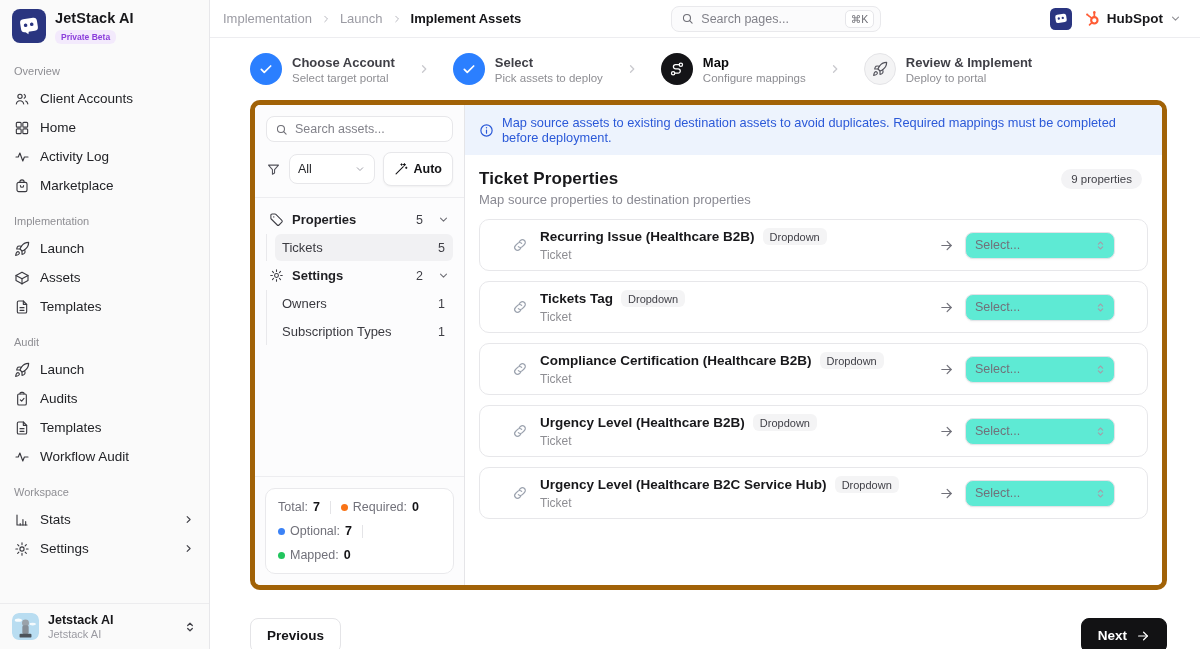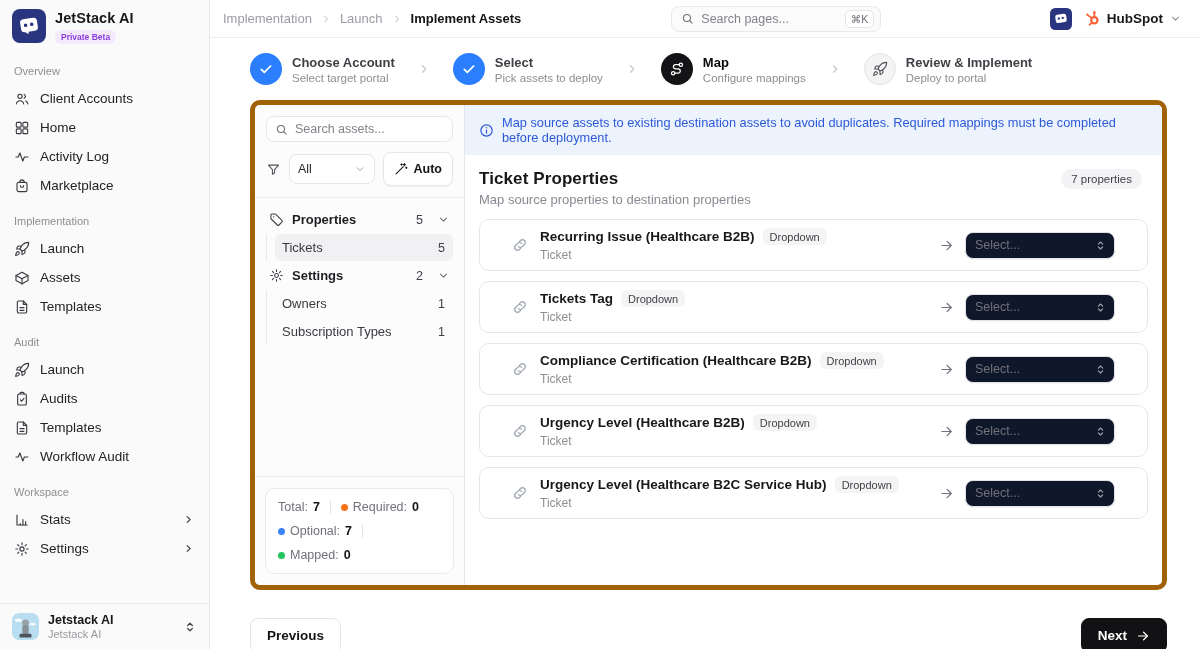--- a/index.html
+++ b/index.html
@@ -101,21 +101,21 @@
   .rows { padding:0 14px 14px 14px; display:flex; flex-direction:column; gap:10px; overflow:hidden; }
   .prop-row { border:1px solid #e7e7ea; border-radius:10px; height:52px; flex:none; display:flex; align-items:center; padding:0 32px; gap:12px; background:#fff; }
   .prop-row .link-ic { width:16px; height:16px; color:#9ca3af; flex:none; }
   .prop-main { display:flex; flex-direction:column; justify-content:center; min-width:0; }
   .prop-line { display:flex; align-items:center; gap:8px; }
   .prop-name { font-size:13.5px; font-weight:700; white-space:nowrap; }
   .type-badge { background:#f4f4f5; border-radius:6px; padding:2.5px 7px; font-size:11px; color:#3f3f46; }
   .prop-object { font-size:12px; color:#8e8e93; margin-top:3px; }
   .prop-right { margin-left:auto; display:flex; align-items:center; gap:11px; }
   .prop-right .arrow-ic { width:15px; height:15px; color:#71717a; }
-  .dest-select { width:150px; height:27px; border:1px solid #e3e3e7; border-radius:8px; background:#0f172a; display:flex; align-items:center; padding:0 7px 0 9px; font-size:12.5px; color:#71717a; cursor:pointer; box-shadow:0 1px 2px rgba(0,0,0,.04); }
+  .dest-select { width:150px; height:27px; border:1px solid #e3e3e7; border-radius:8px; background:#5eead4; display:flex; align-items:center; padding:0 7px 0 9px; font-size:12.5px; color:#71717a; cursor:pointer; box-shadow:0 1px 2px rgba(0,0,0,.04); }
   .dest-select .ud { margin-left:auto; width:13px; height:13px; color:#a1a1aa; }
 
   
   .footer-bar { margin:28px 33px 0 40px; display:flex; justify-content:space-between; align-items:flex-start; }
   .prev-btn { background:#fff; border:1px solid #e4e4e7; border-radius:8px; padding:9px 16px; font-size:13.5px; font-weight:600; color:#141417; font-family:inherit; cursor:pointer; }
   .next-btn { background:#121214; border:1px solid #121214; color:#fff; border-radius:8px; padding:9px 16px; font-size:13.5px; font-weight:600; display:flex; align-items:center; gap:9px; font-family:inherit; cursor:pointer; }
   .next-btn .ic { width:14px; height:14px; }
 </style>
 </head>
 <body>
@@ -494,21 +494,21 @@
               <circle cx="12" cy="12" r="9"></circle>
               <path d="M12 11.2v5"></path>
               <circle cx="12" cy="7.6" r="1.1" fill="currentColor" stroke="none"></circle>
             </svg>
           <span>Map source assets to existing destination assets to avoid duplicates. Required mappings must be completed before deployment.</span>
         </div>
 
         <div class="map-head">
           <div class="map-head-top">
             <span class="map-title">Ticket Properties</span>
-            <span class="count-badge">7 properties</span>
+            <span class="count-badge">9 properties</span>
           </div>
           <div class="map-sub">Map source properties to destination properties</div>
         </div>
 
         <div class="rows">
 
           <div class="prop-row">
             <svg class="link-ic" viewBox="0 0 24 24" fill="none" stroke="currentColor" stroke-width="1.8" stroke-linecap="round" stroke-linejoin="round">
                 <path d="M9.5 14.5a4.2 4.2 0 0 0 6 0l3.2-3.2a4.24 4.24 0 0 0-6-6l-1.7 1.7"></path>
                 <path d="M14.5 9.5a4.2 4.2 0 0 0-6 0l-3.2 3.2a4.24 4.24 0 0 0 6 6l1.7-1.7"></path>

